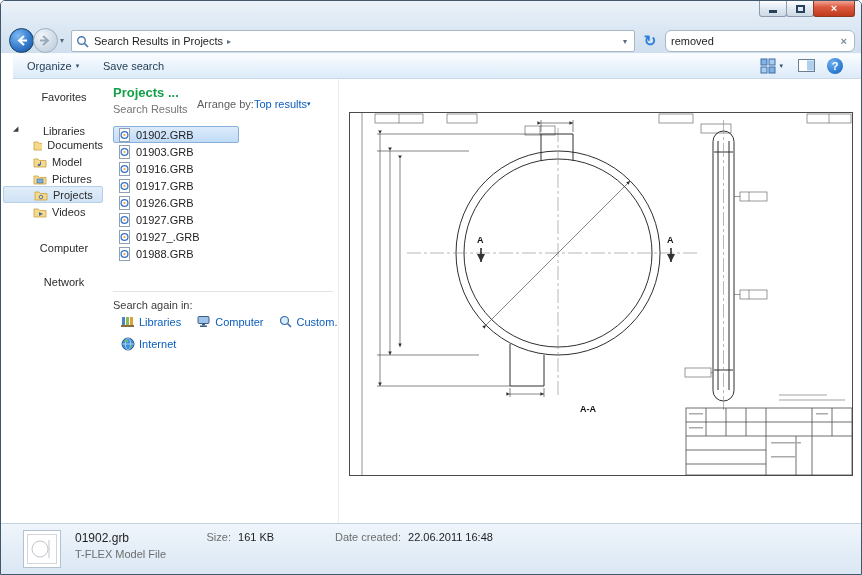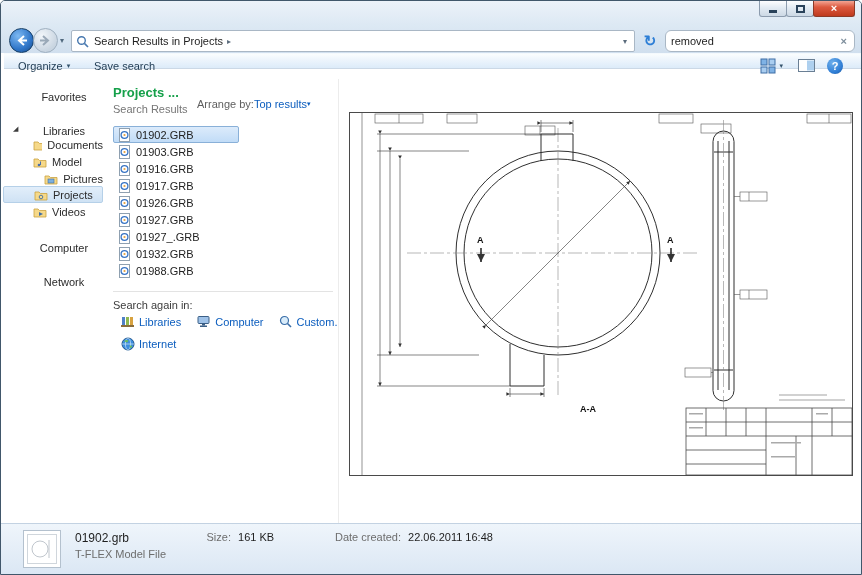--- a/index.html
+++ b/index.html
@@ -32,21 +32,21 @@
   .addressbar .spacer { flex:1; }
   .addressbar .dd { font-size:8px; color:#5a6b7c; padding:0 3px; }
 
   .refresh-btn { position:absolute; left:638px; top:2px; width:22px; height:22px; display:flex; align-items:center; justify-content:center;
     color:#2e7fd6; font-size:15px; font-weight:bold; }
   .searchbox { position:absolute; left:664px; top:2px; width:190px; height:22px; background:#fff; border:1px solid #a9b7c5;
     border-radius:6px; display:flex; align-items:center; padding:0 5px; }
   .searchbox input { flex:1; border:none; outline:none; font:11px "Liberation Sans",sans-serif; color:#1e1e1e; background:transparent; }
   .searchbox .clear { color:#7d8d9b; font-size:11px; font-weight:bold; padding:0 2px; }
 
-  .toolbar { position:absolute; top:52px; left:3px; right:0; height:16px;
+  .toolbar { position:absolute; top:52px; left:12px; right:0; height:26px;
     background:linear-gradient(#fafdfe,#ecf4fc 45%,#dcebf9); border-top:1px solid #f4f9fd; border-bottom:1px solid #cbd8e6; }
   .tb-btn { position:absolute; top:0; height:24px; display:flex; align-items:center; gap:4px; padding:0 8px; color:#1e3a52; }
   .tb-right { position:absolute; top:4px; display:flex; align-items:center; }
   .dd-small { font-size:7px; color:#33526b; }
 
   
   .main { position:absolute; top:78px; left:0; right:0; bottom:51px; background:#fff; }
 
   .sidebar { position:absolute; left:0; top:0; width:104px; bottom:0; background:#fff; }
   .side-row { position:absolute; left:2px; right:2px; height:17px; display:flex; align-items:center; gap:5px; color:#2b2b2b; }
@@ -198,21 +198,21 @@
         <span class="lbl">Documents</span>
       </div>
       <div class="side-row side-child" style="top:74px;">
         <svg width="14" height="12">
             <path d="M1 3 L5 3 L6.5 4.5 L13 4.5 L13 11 L1 11 Z" fill="#f6d98a" stroke="#caa23f" stroke-width="0.8"></path>
             <circle cx="6" cy="9" r="1.3" fill="#4a6fae"></circle>
             <rect x="7" y="5.5" width="1" height="3.5" fill="#4a6fae"></rect>
           </svg>
         <span class="lbl">Model</span>
       </div>
-      <div class="side-row side-child" style="top:91px;justify-content:flex-end;">
+      <div class="side-row side-child" style="top:91px;">
         <svg width="14" height="12">
             <path d="M1 3 L5 3 L6.5 4.5 L13 4.5 L13 11 L1 11 Z" fill="#f6d98a" stroke="#caa23f" stroke-width="0.8"></path>
             <rect x="4" y="6" width="6" height="4" fill="#7db0de" stroke="#3f6ea5" stroke-width="0.6"></rect>
           </svg>
         <span class="lbl">Pictures</span>
       </div>
       <div class="side-row side-child side-selected" style="top:107px;">
         <svg width="14" height="12">
             <path d="M1 3 L5 3 L6.5 4.5 L13 4.5 L13 11 L1 11 Z" fill="#f6d98a" stroke="#caa23f" stroke-width="0.8"></path>
             <circle cx="7" cy="8" r="1.8" fill="none" stroke="#3f6ea5" stroke-width="0.9"></circle>
@@ -303,28 +303,20 @@
             </svg>
           <span>01927.GRB</span>
         </div>
         <div class="file-row">
           <svg width="13" height="14">
               <rect x="1.5" y="0.5" width="10" height="13" fill="#fff" stroke="#8fa0b0"></rect>
               <circle cx="6.5" cy="7" r="3.4" fill="none" stroke="#3b76c4" stroke-width="1.3"></circle>
               <circle cx="6.5" cy="7" r="1.1" fill="#e8a13a"></circle>
             </svg>
           <span>01927_.GRB</span>
-        </div>
-        <div class="file-row">
-          <svg width="13" height="14">
-              <rect x="1.5" y="0.5" width="10" height="13" fill="#fff" stroke="#8fa0b0"></rect>
-              <circle cx="6.5" cy="7" r="3.4" fill="none" stroke="#3b76c4" stroke-width="1.3"></circle>
-              <circle cx="6.5" cy="7" r="1.1" fill="#e8a13a"></circle>
-            </svg>
-          <span>01932.GRB</span>
         </div>
         <div class="file-row">
           <svg width="13" height="14">
               <rect x="1.5" y="0.5" width="10" height="13" fill="#fff" stroke="#8fa0b0"></rect>
               <circle cx="6.5" cy="7" r="3.4" fill="none" stroke="#3b76c4" stroke-width="1.3"></circle>
               <circle cx="6.5" cy="7" r="1.1" fill="#e8a13a"></circle>
             </svg>
           <span>01988.GRB</span>
         </div>
       </div>

